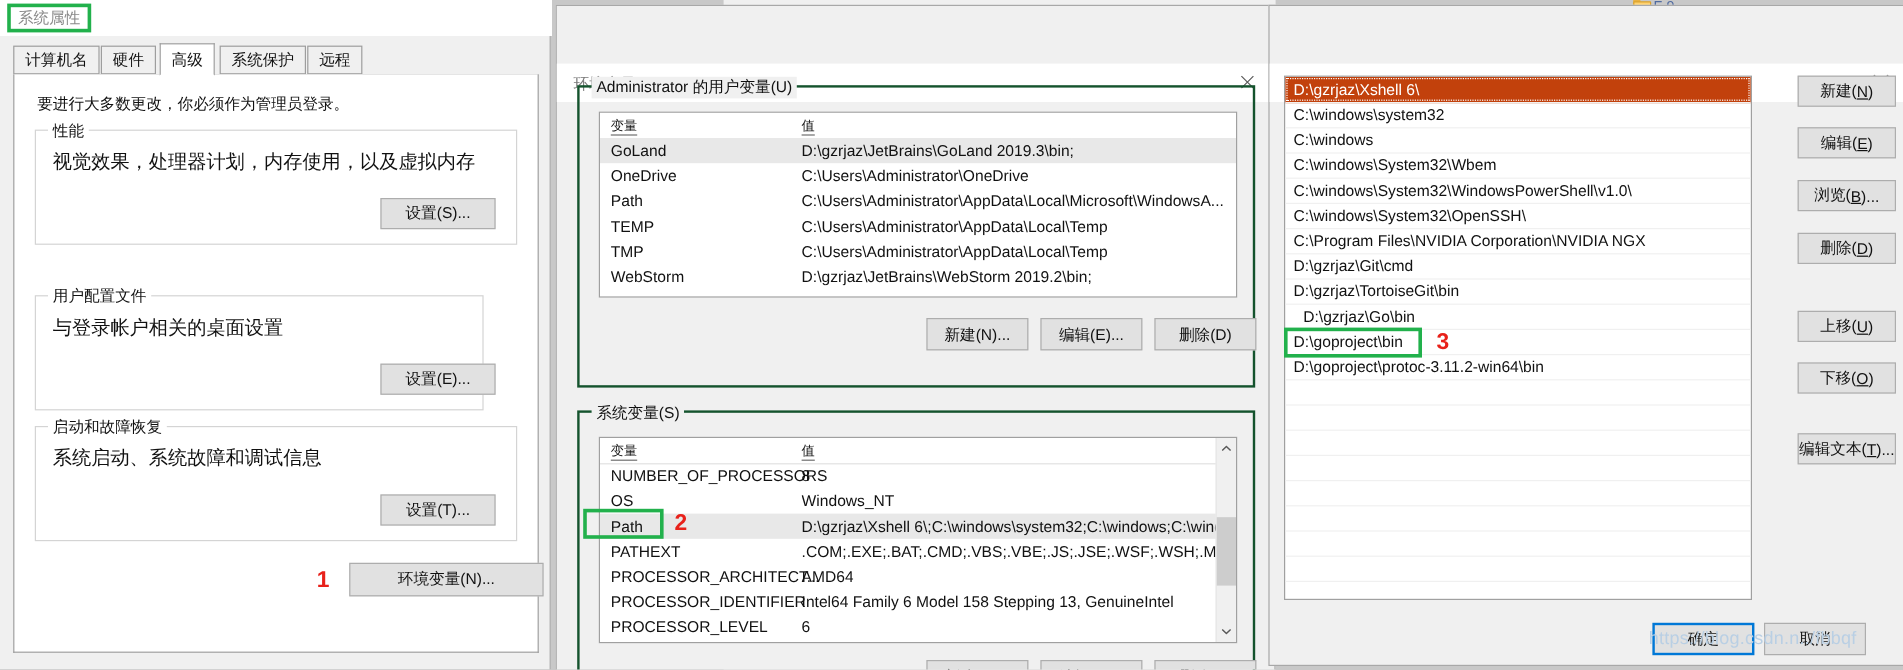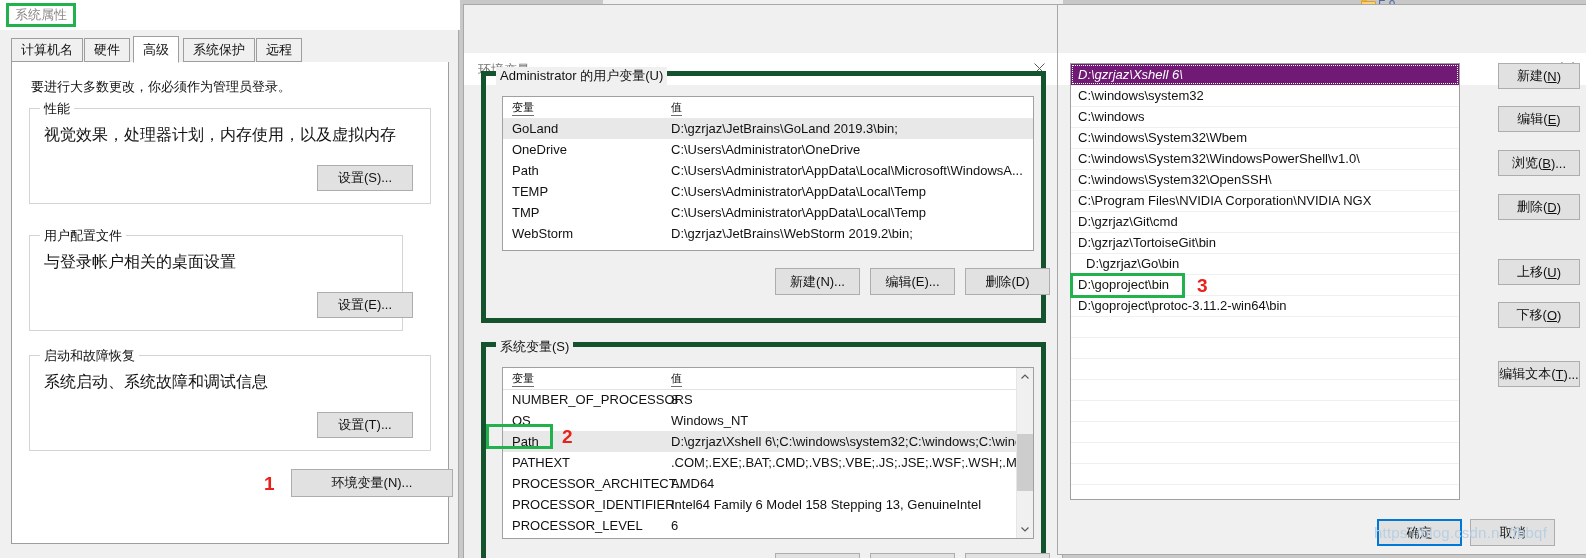--- a/index.html
+++ b/index.html
@@ -121,21 +121,21 @@
     position: absolute; color: #e8211a; font-size: 19px; font-weight: 700;
     font-family: "Liberation Sans", sans-serif; line-height: 1;
   }
 
   
   #envvars {
     left: 463px; top: 4px; width: 600px; height: 566px;
     border: 1px solid #a8a8a8;
   }
   .gb2 {
-    position: absolute; border: 5px solid #14532d; box-sizing: border-box;
+    position: absolute; border: 2px solid #14532d; box-sizing: border-box;
   }
   .gb2 > .gb-legend2 {
     position: absolute; left: 10px; top: -9px; padding: 0 4px;
     background: #f0f0f0; font-size: 13px; color: #111; white-space: nowrap;
   }
   .lv {
     position: absolute; background: #ffffff; border: 1px solid #a0a0a0;
     box-sizing: border-box; overflow: hidden;
   }
   .lv-head {
@@ -182,21 +182,21 @@
     box-sizing: border-box; overflow: hidden;
   }
   .pl-row {
     position: absolute; left: 0; right: 0; height: 21px;
     font-size: 13px; color: #111;
     border-bottom: 1px solid #f0f0f0;
   }
   .pl-row .txt {
     position: absolute; left: 7px; top: 3px; white-space: nowrap;
   }
-  .pl-row.sel { background: #701a75; font-style: italic; }
+  .pl-row.sel { background: #c2410c; }
   .pl-row.sel .txt { color: #ffffff; }
   .pl-row.sel .focusring {
     position: absolute; left: 1px; top: 1px; right: 1px; bottom: 1px;
     border: 1px dotted #ffffff; box-sizing: border-box;
   }
   .btn-primary {
     box-sizing: border-box;
     background: #e1e1e1; border: 2px solid #0078d7;
     font-size: 13px; color: #111;
     display: flex; align-items: center; justify-content: center;
@@ -235,21 +235,21 @@
 
     <div class="sp-body">
       <div class="sp-lead">要进行大多数更改，你必须作为管理员登录。</div>
 
       <div class="groupbox" style="left:17px; top:46px; width:402px; height:96px;">
         <span class="gb-legend">性能</span>
         <div class="gb-desc">视觉效果，处理器计划，内存使用，以及虚拟内存</div>
         <div class="btn pos" style="left:287px; top:56px; width:96px; height:26px;">设置(S)...</div>
       </div>
 
-      <div class="groupbox" style="left:17px; top:173px; width:374px; height:96px;">
+      <div class="groupbox" style="left:17px; top:184px; width:374px; height:96px;">
         <span class="gb-legend">用户配置文件</span>
         <div class="gb-desc">与登录帐户相关的桌面设置</div>
         <div class="btn pos" style="left:287px; top:56px; width:96px; height:26px;">设置(E)...</div>
       </div>
 
       <div class="groupbox" style="left:17px; top:293px; width:402px; height:96px;">
         <span class="gb-legend">启动和故障恢复</span>
         <div class="gb-desc">系统启动、系统故障和调试信息</div>
         <div class="btn pos" style="left:287px; top:56px; width:96px; height:26px;">设置(T)...</div>
       </div>

